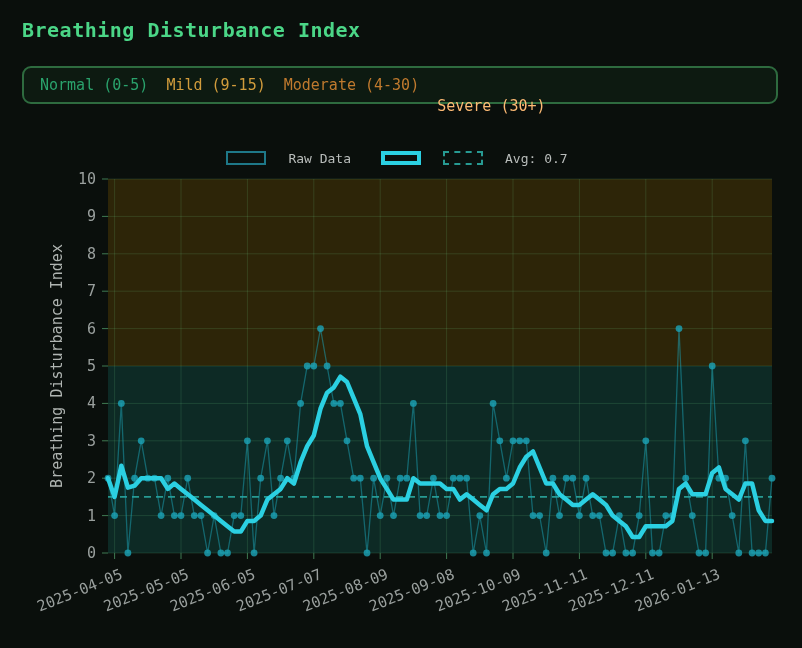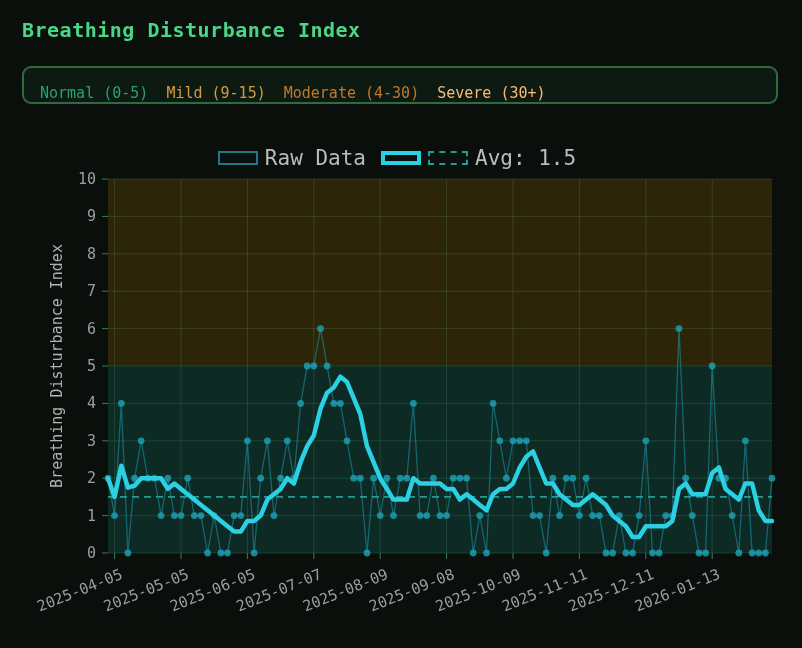--- a/index.html
+++ b/index.html
@@ -9,27 +9,27 @@
     font-family:"DejaVu Sans Mono","Liberation Mono",monospace;
   }
   .page-title{
     position:absolute;left:22px;top:18px;
     font-size:20px;font-weight:bold;letter-spacing:.5px;
   }
   .severity-box{
     position:absolute;left:22px;top:66px;width:756px;height:38px;
     box-sizing:border-box;
     background:#0d1a11;border:2px solid #2e6b3f;border-radius:9px;
-    display:flex;align-items:flex-end;gap:18px;padding-left:16px;
+    display:flex;align-items:center;gap:18px;padding-left:16px;
     font-size:15px;
   }
   .chart-legend{
     position:absolute;left:0;top:147px;width:802px;height:22px;
-    display:flex;justify-content:center;align-items:center;gap:7px;
-    font-size:21px;color:#b9bdbb;text-align:right;
+    display:flex;justify-content:center;align-items:center;gap:22px;
+    font-size:13px;color:#b9bdbb;text-align:right;
   }
   .swatch{width:40px;height:14px;box-sizing:border-box;background:rgba(10,20,20,.2);}
   .swatch.raw{border:2px solid #1e7888;}
   .swatch.ma{border:4px solid #2bc9dc;}
   .swatch.avg{border:2px dashed #279a92;}
   .legend-label{margin-right:8px;}
   .chart-wrap{position:absolute;left:0;top:135px;width:802px;height:513px;}
   svg text{user-select:none;}
 </style>
 </head>
@@ -42,21 +42,21 @@
   <span style="color: rgb(209, 156, 60);">Mild (9-15)</span>
   <span style="color: rgb(192, 122, 46);">Moderate (4-30)</span>
   <span style="color: #fdba74; margin-top: 42px;">Severe (30+)</span>
 </div>
 
 <div class="chart-legend">
   <div class="swatch raw" style="border-color: rgb(30, 120, 136);"></div>
   <span class="legend-label">Raw Data</span>
   <div class="swatch ma" style="border-color: rgb(43, 208, 226);"></div>
   <div class="swatch avg" style="border-color: rgb(39, 154, 146);"></div>
-  <span class="legend-label">Avg: 1.5</span>
+  <span class="legend-label">Avg: 0.7</span>
 </div>
 
 <div class="chart-wrap">
   <svg id="chart-svg" width="802" height="513">
       <rect x="108" y="231" width="664" height="187.0" fill="#0d2a25"></rect>
       <rect x="108" y="44" width="664" height="187.0" fill="#2d2508"></rect>
       <g stroke="rgba(110,220,140,0.16)" stroke-width="1">
         <line x1="108" x2="772" y1="418" y2="418"></line>
         <line x1="108" x2="772" y1="380.6" y2="380.6"></line>
         <line x1="108" x2="772" y1="343.2" y2="343.2"></line>

